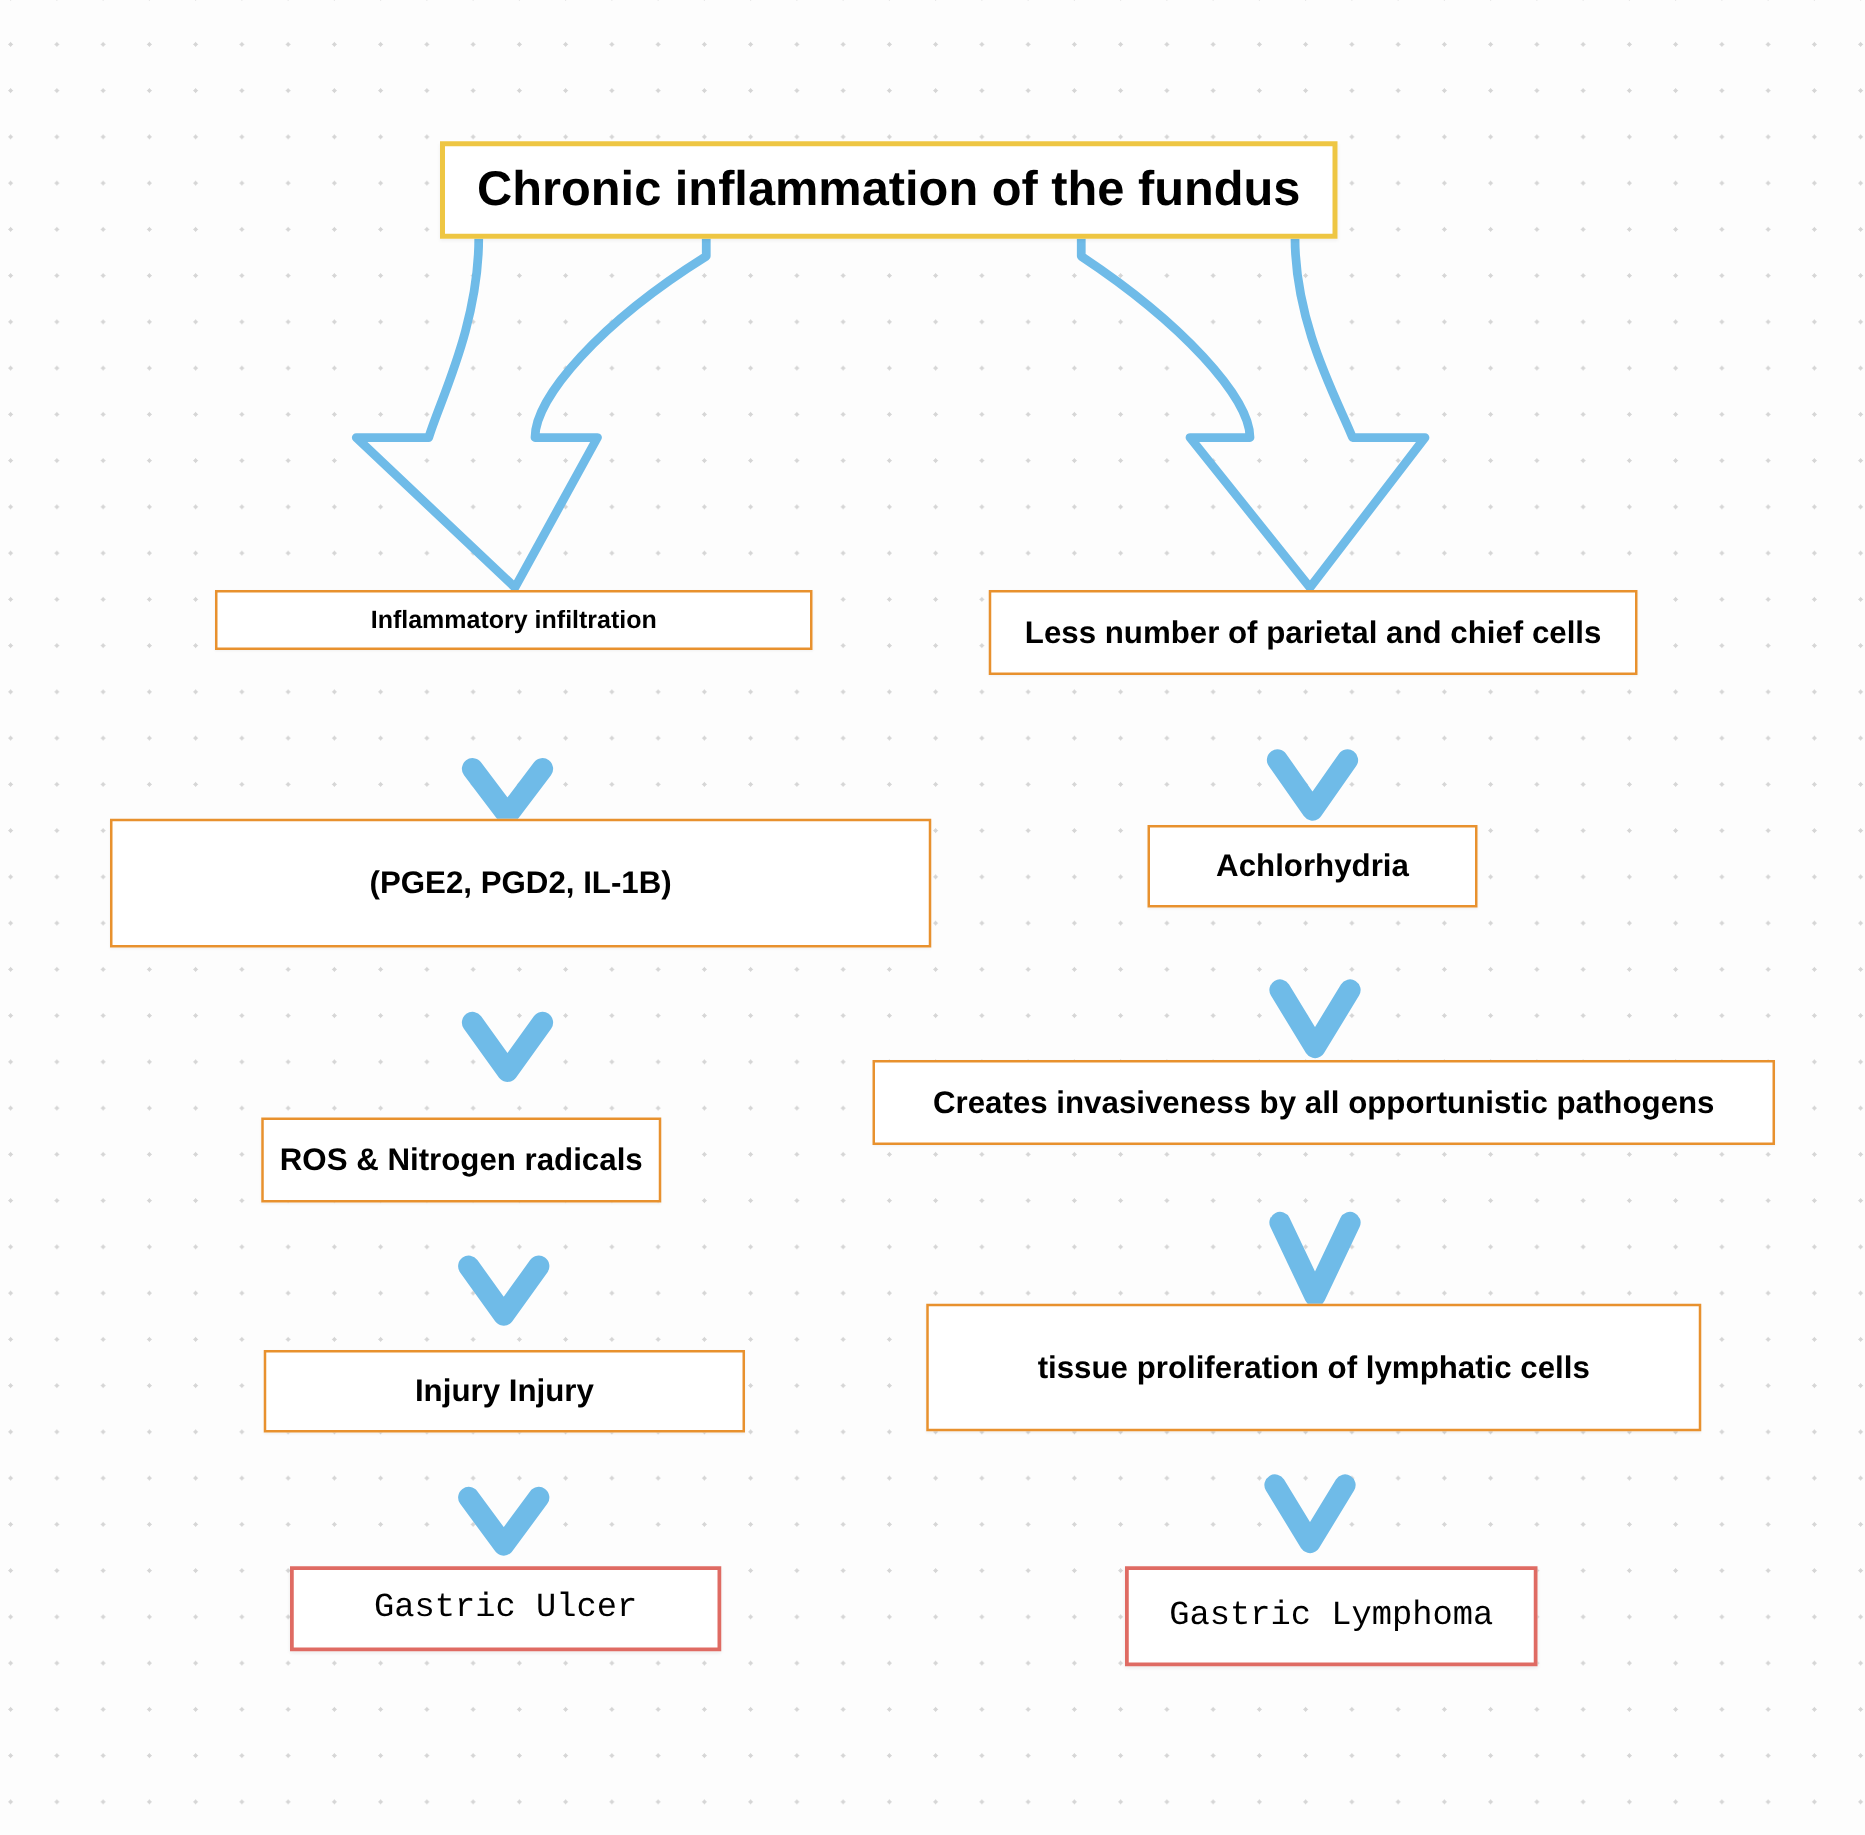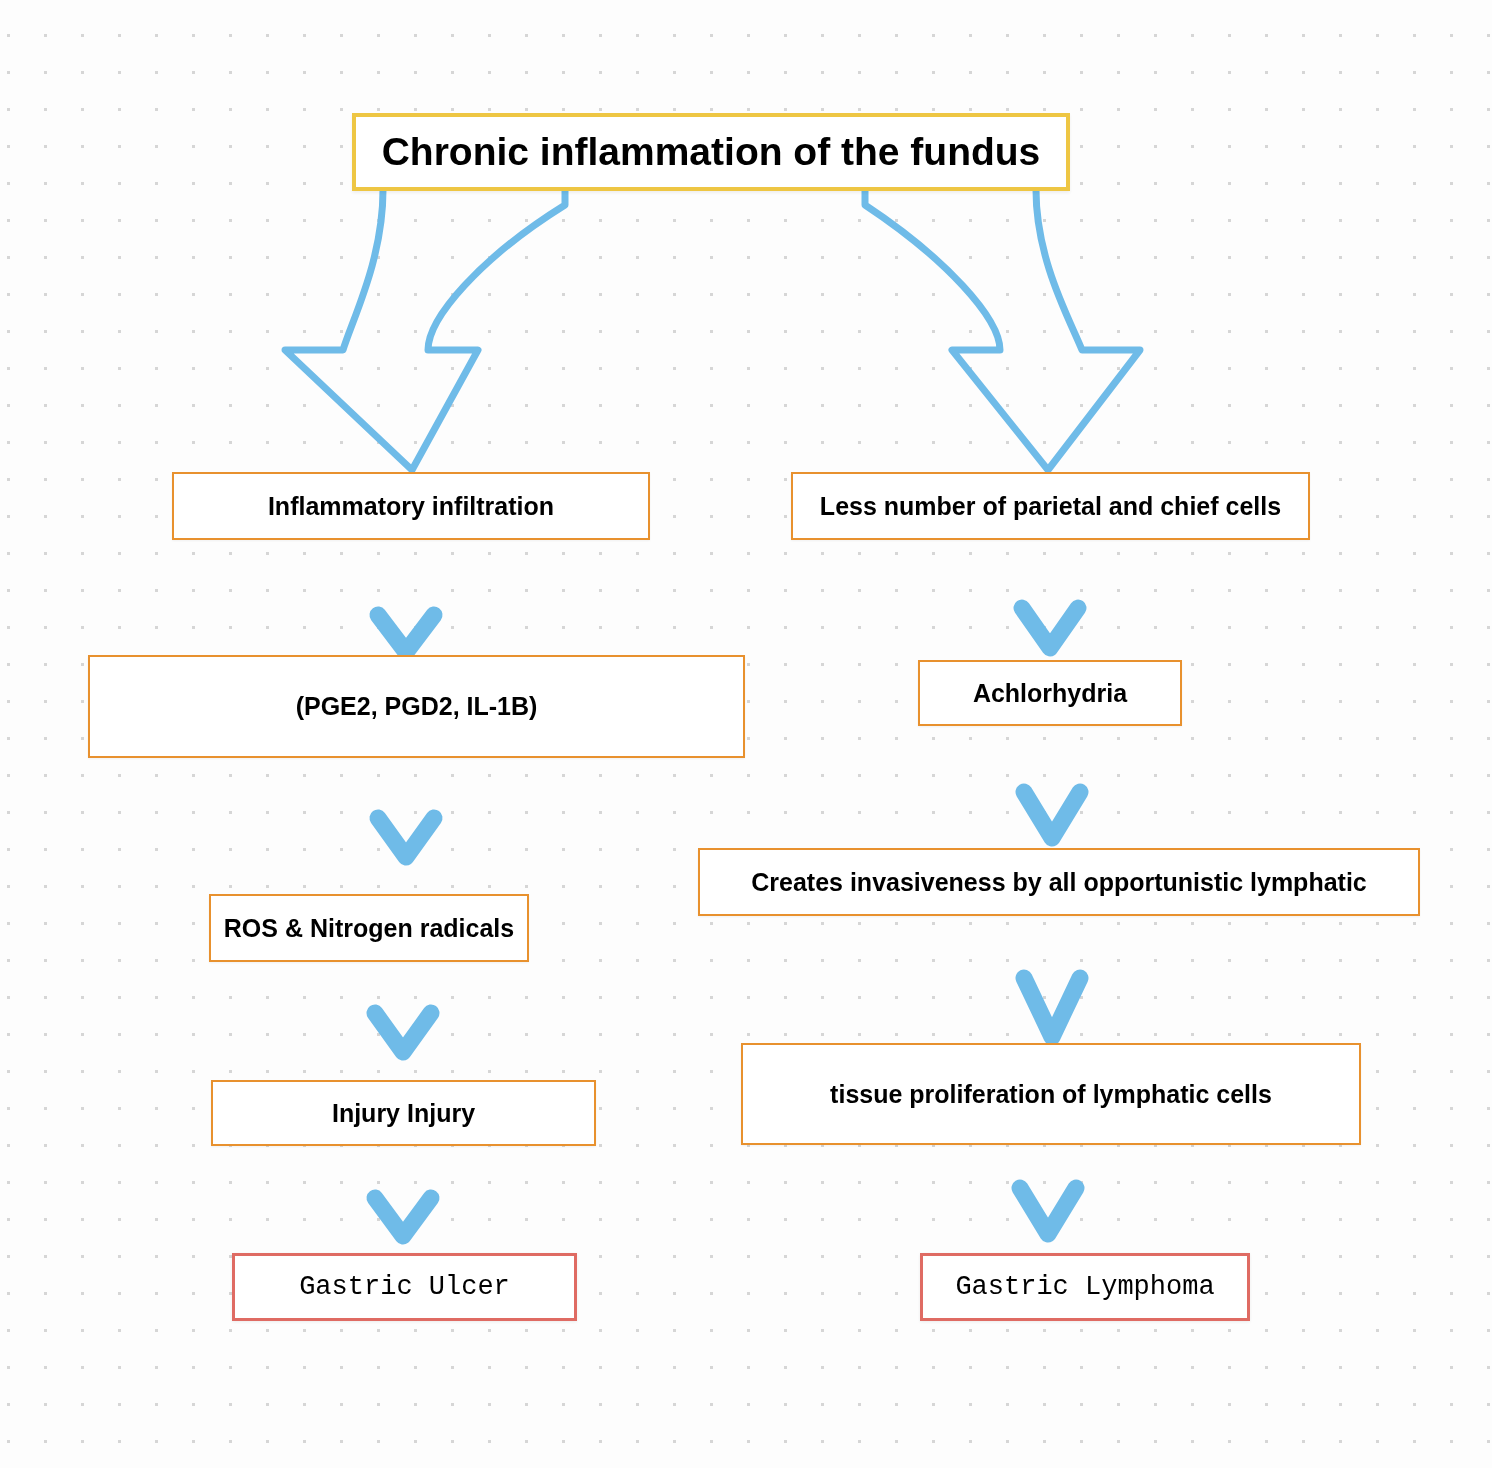--- a/index.html
+++ b/index.html
@@ -134,37 +134,37 @@
       <path d="M 1024 978 L 1052 1037 L 1080 978" stroke="#6fbbe8" stroke-width="17" stroke-linecap="round" stroke-linejoin="round" fill="none"></path>
     </g>
     <g>
       <path d="M 1048 1143 L 1048 1210" stroke="url(#fadeL)" stroke-width="16" stroke-linecap="round" fill="none"></path>
       <path d="M 1020 1188 L 1048 1234 L 1076 1188" stroke="#6fbbe8" stroke-width="17" stroke-linecap="round" stroke-linejoin="round" fill="none"></path>
     </g>
   </svg>
 
   <div class="node yellow" style="left:352px; top:113px; width:718px; height:78px; font-size:39px;">Chronic inflammation  of the fundus</div>
 
-  <div class="node orange" style="left:172px; top:472px; width:478px; height:68px; font-size:25px;">Inflammatory infiltration</div>
+  <div class="node orange" style="left:172px; top:472px; width:478px; height:48px; font-size:20px;">Inflammatory infiltration</div>
 
   <div class="node orange" style="left:88px; top:655px; width:657px; height:103px; font-size:25px; flex-direction:column;">
     <span>(PGE2, PGD2, IL-1B)</span>
   </div>
 
   <div class="node orange" style="left:209px; top:894px; width:320px; height:68px; font-size:25px;">ROS &amp; Nitrogen radicals</div>
 
   <div class="node orange" style="left:211px; top:1080px; width:385px; height:66px; font-size:25px;">Injury Injury</div>
 
   <div class="node red plain-weight" style="left:232px; top:1253px; width:345px; height:68px; font-size:27px;">Gastric Ulcer</div>
 
   <div class="node orange" style="left:918px; top:660px; width:264px; height:66px; font-size:25px;">Achlorhydria</div>
 
   <div class="node orange" style="left:791px; top:472px; width:519px; height:68px; font-size:25px;">Less number of parietal and chief cells</div>
 
-  <div class="node orange" style="left:698px; top:848px; width:722px; height:68px; font-size:25px;">Creates invasiveness by all opportunistic lymphatic</div>
+  <div class="node orange" style="left:698px; top:848px; width:722px; height:68px; font-size:25px;">Creates invasiveness by all opportunistic pathogens</div>
 
   <div class="node orange" style="left:741px; top:1043px; width:620px; height:102px; font-size:25px; flex-direction:column;">
     <span>tissue proliferation of lymphatic cells</span>
   </div>
 
-  <div class="node red plain-weight" style="left:920px; top:1253px; width:330px; height:68px; font-size:27px;">Gastric Lymphoma</div>
+  <div class="node red plain-weight" style="left:900px; top:1253px; width:330px; height:80px; font-size:27px;">Gastric Lymphoma</div>
 
 </div>
 
 </body></html>

